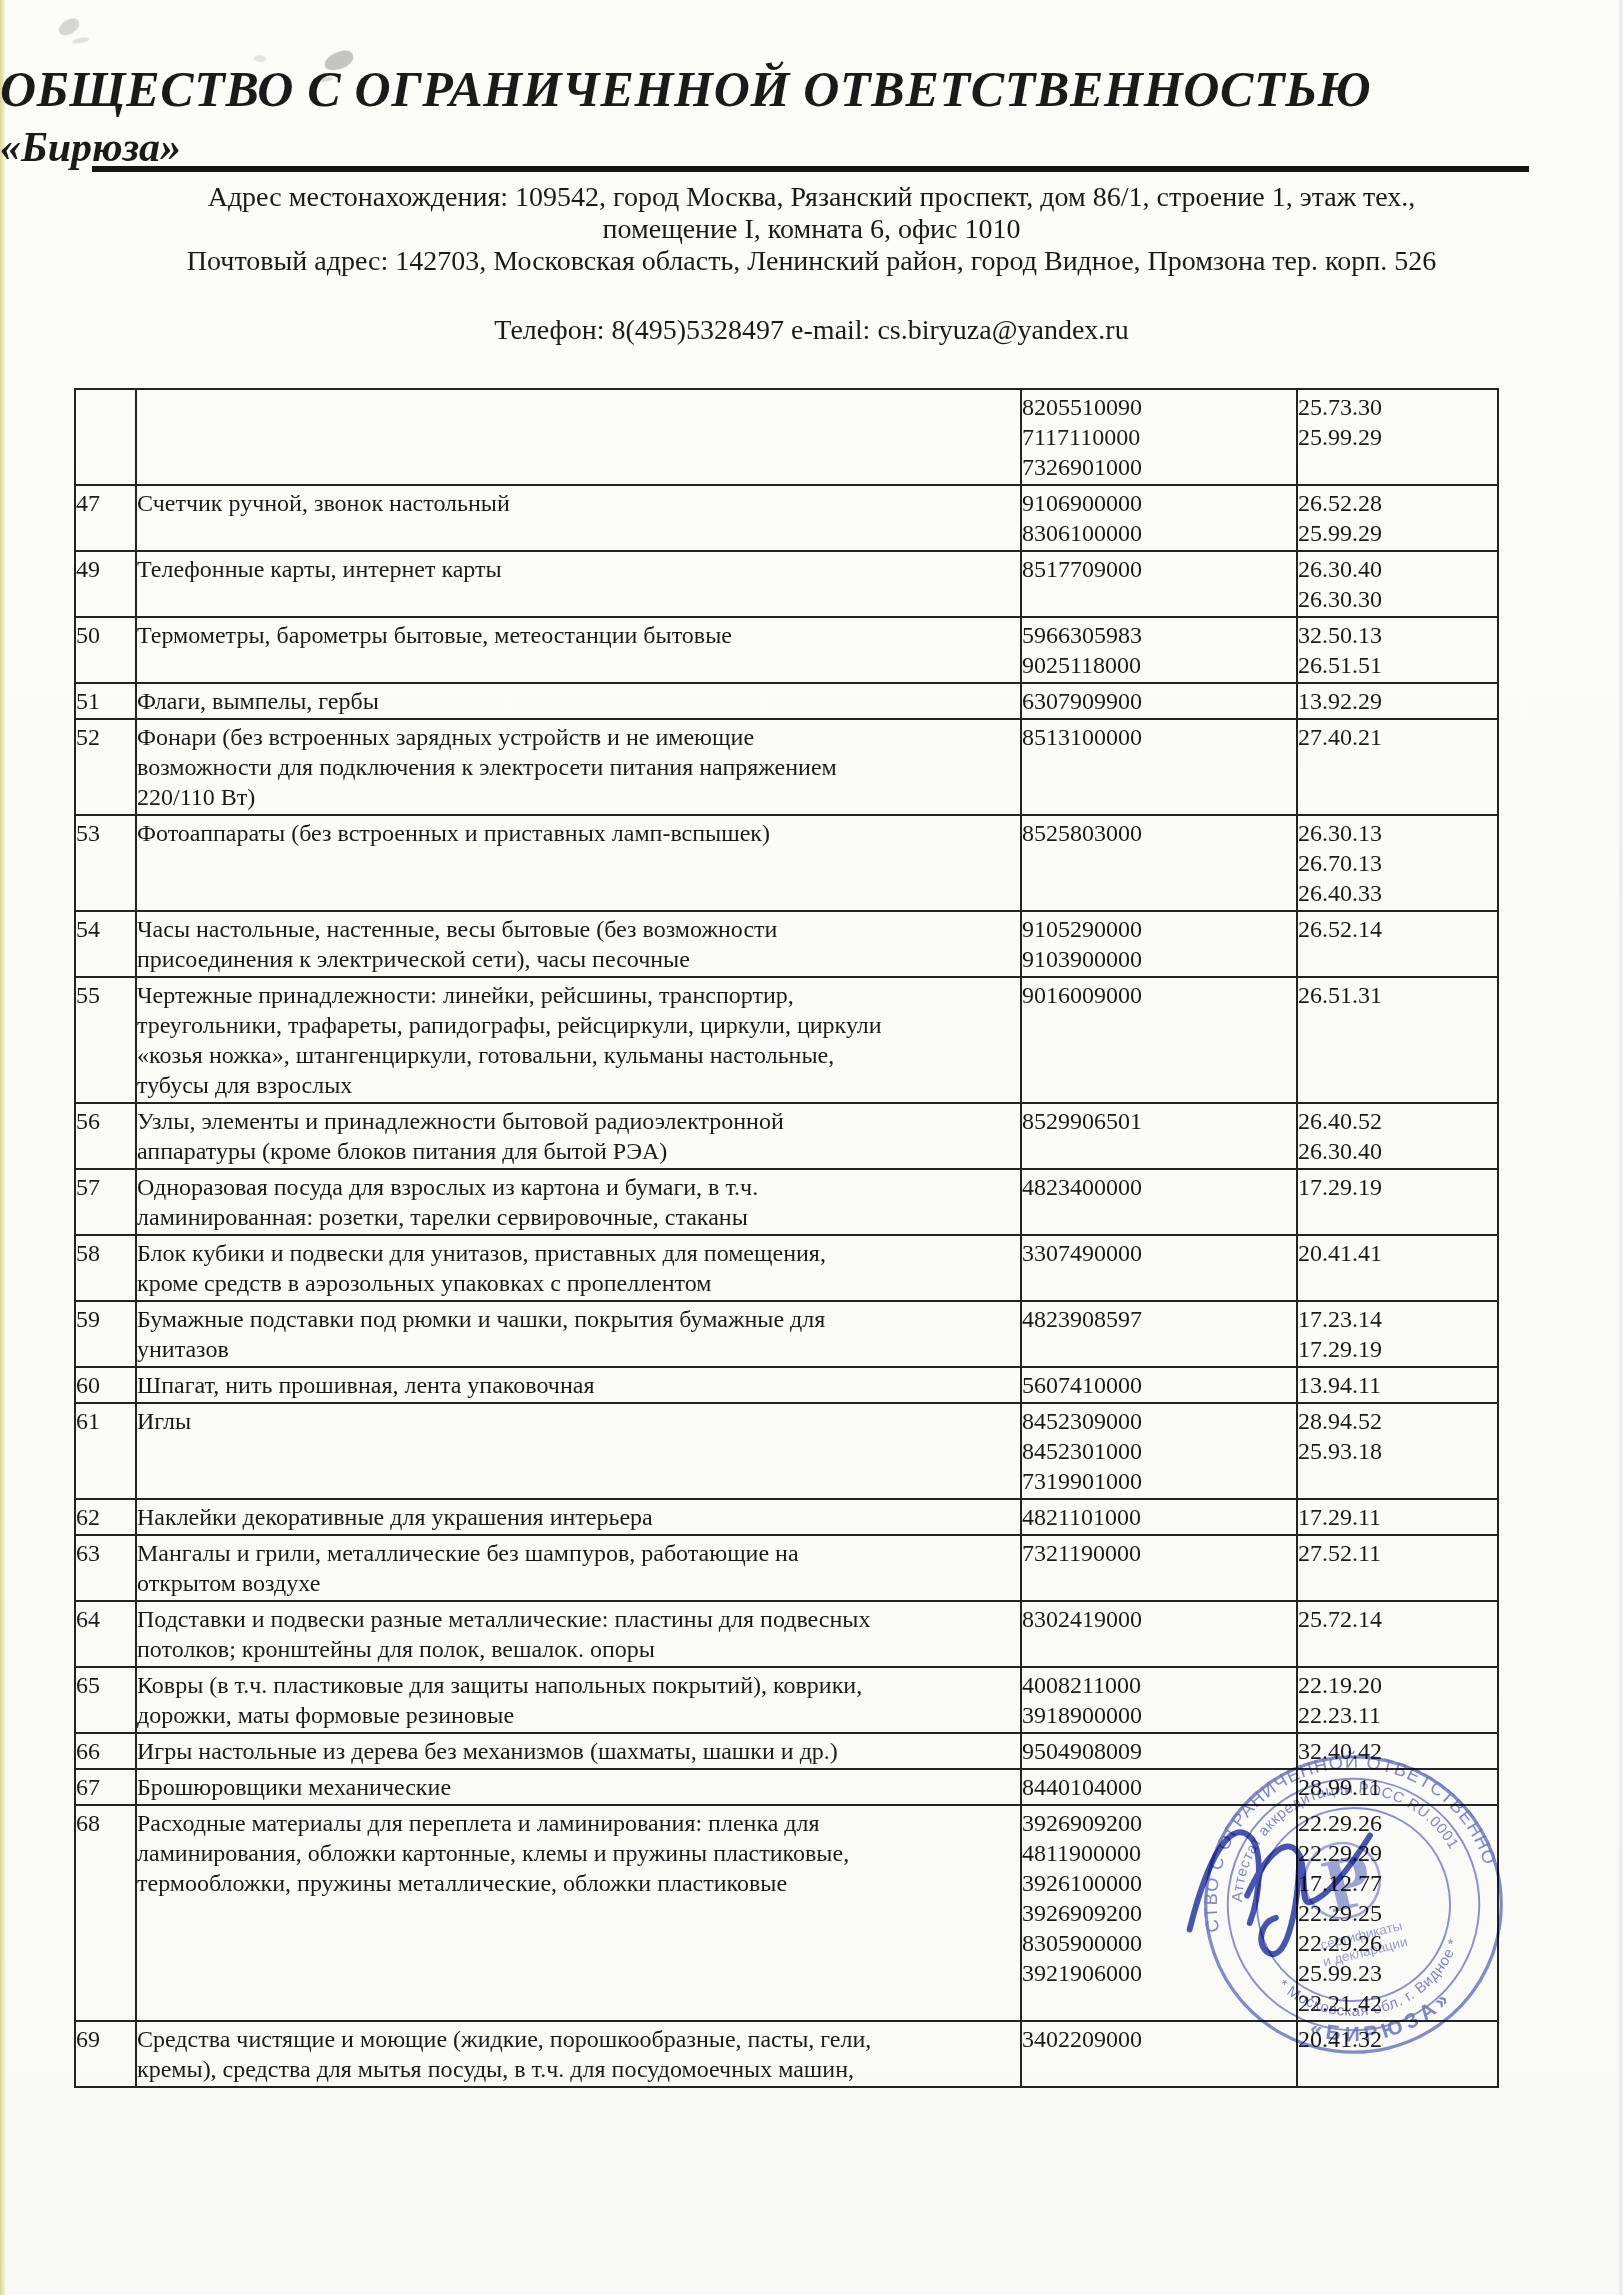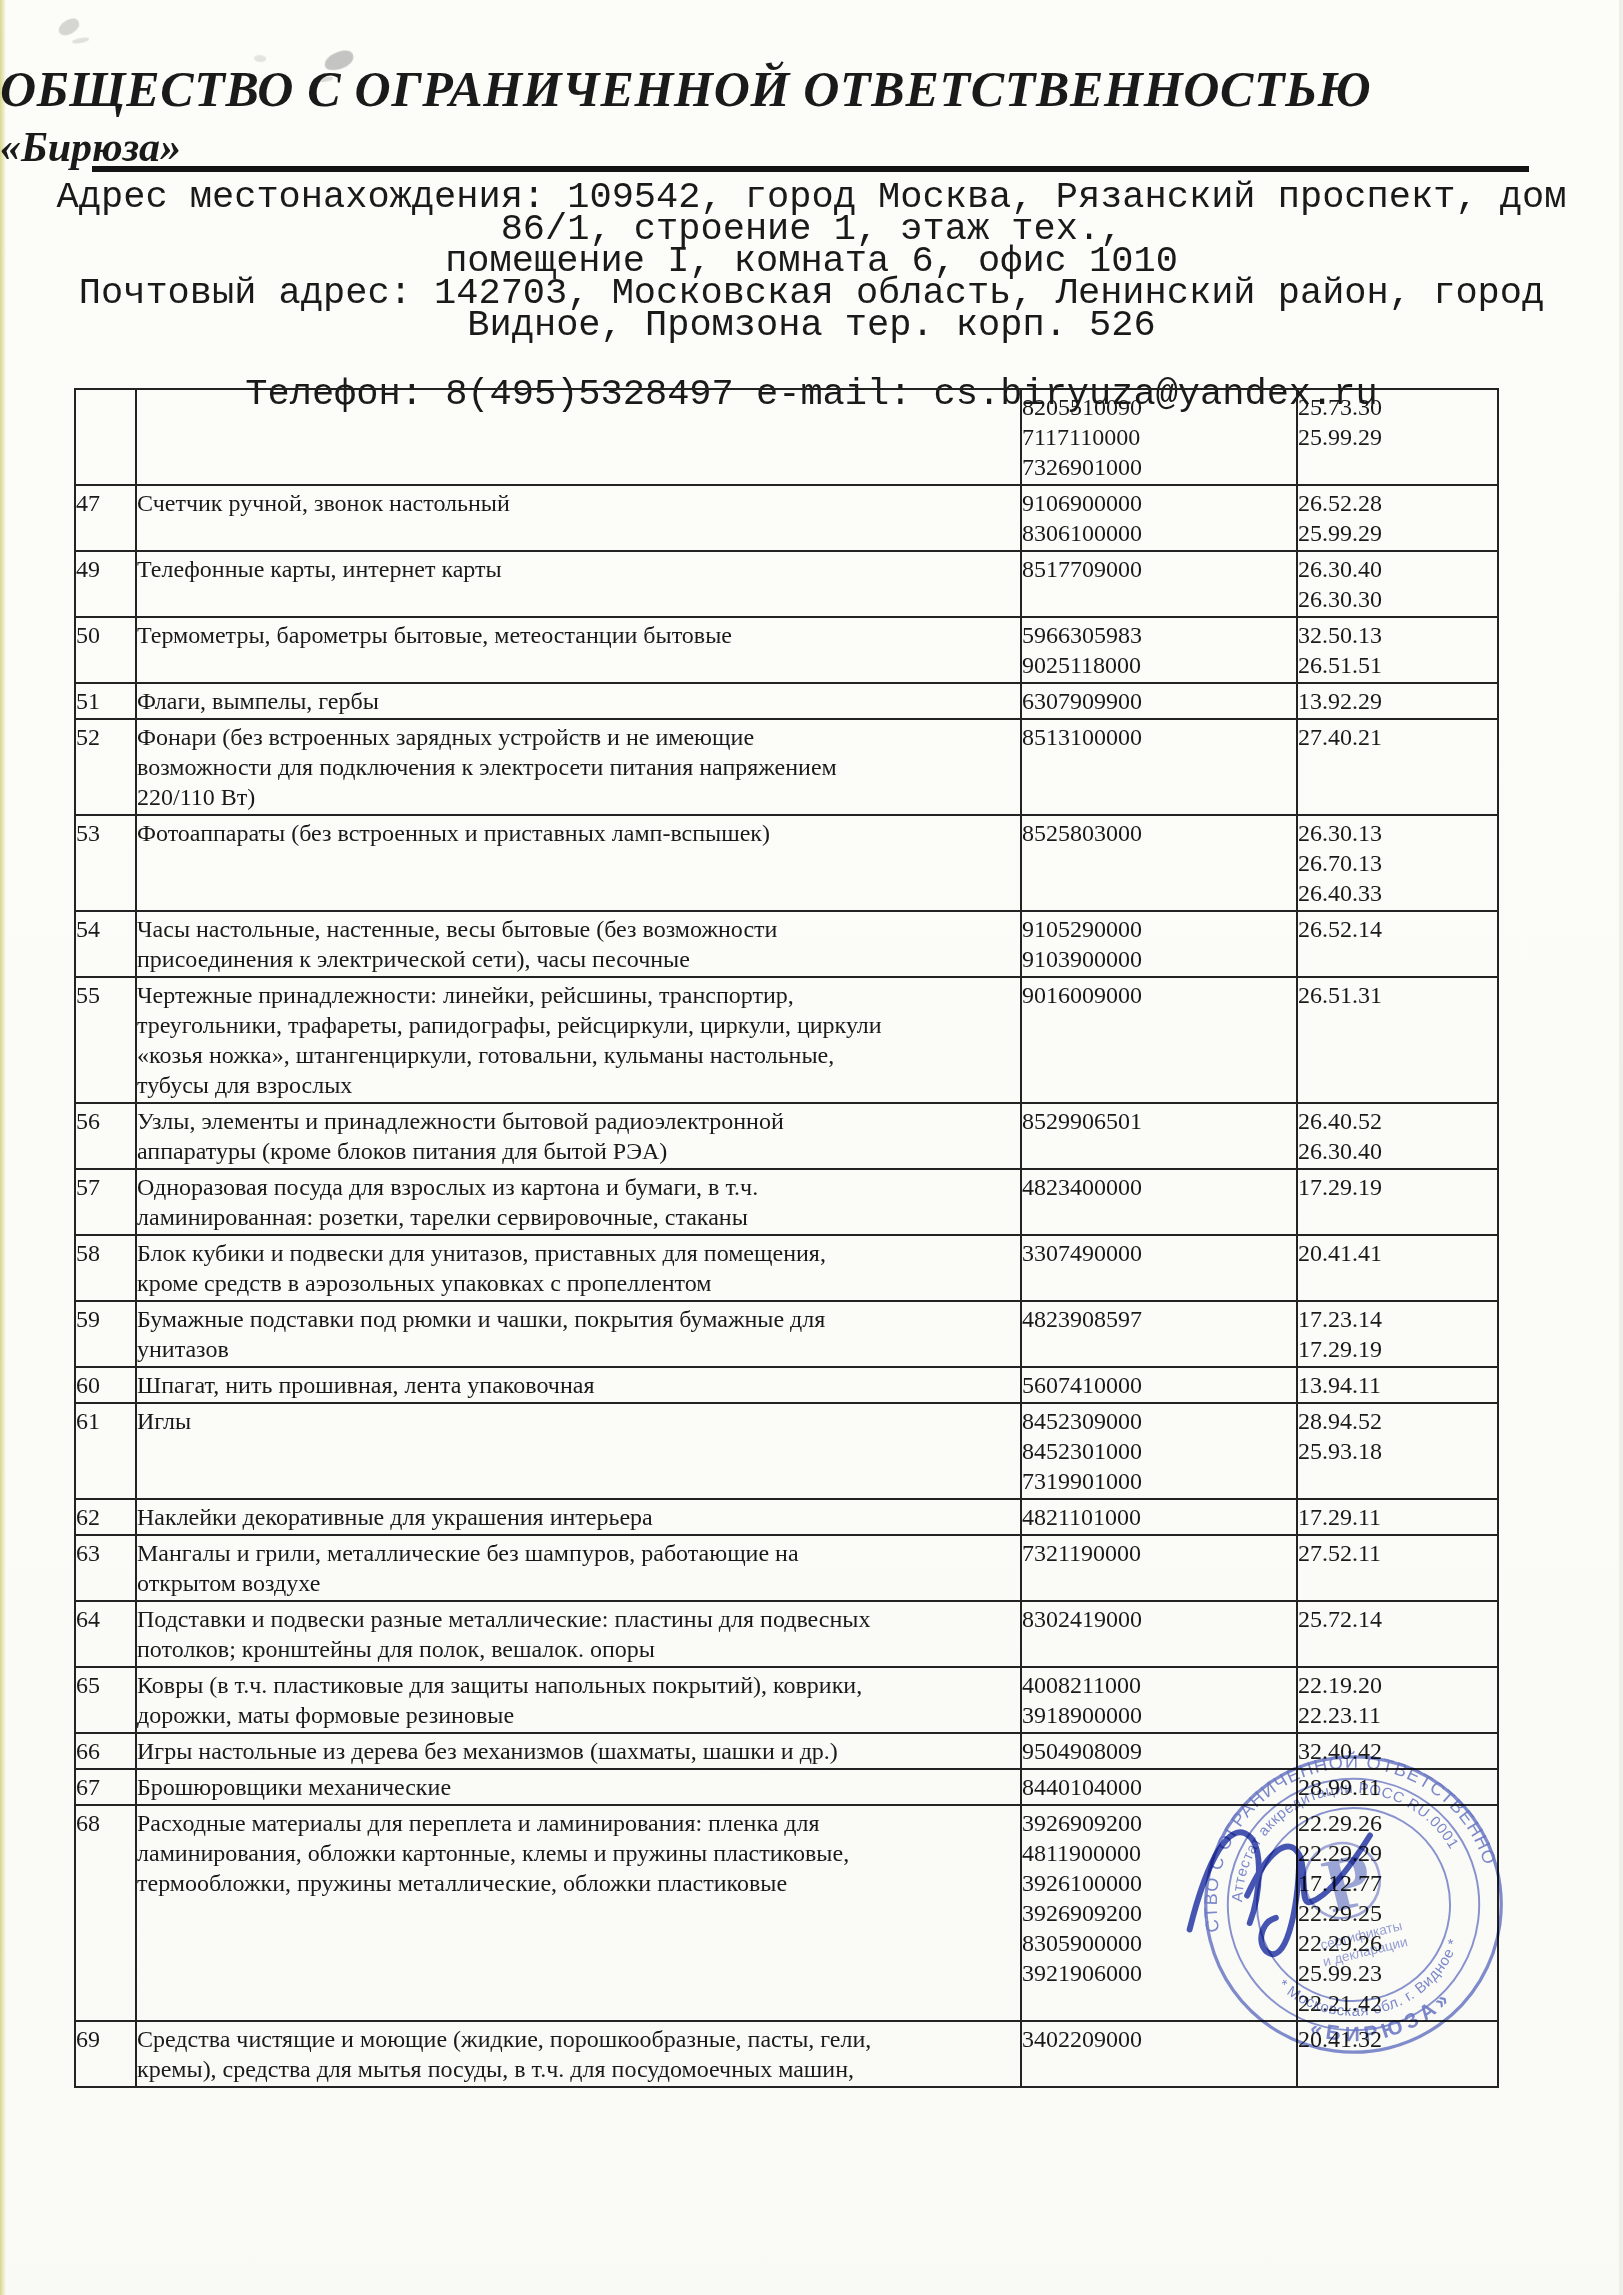--- a/index.html
+++ b/index.html
@@ -19,21 +19,21 @@
   .smudge.s3{left:254px;top:55px;width:11.8px;height:6.5px;transform:rotate(12deg);opacity:.22}
   .smudge.s4{left:324px;top:52px;width:30px;height:17px;transform:rotate(-18deg);opacity:.5}
   .smudge.s5{left:313px;top:77px;width:19.6px;height:5.2px;transform:rotate(-5deg);opacity:.3}
   .company-type{position:absolute;left:0;top:60px;width:100%;
     font-size:50px;font-weight:bold;font-style:italic;letter-spacing:0.7px;}
   .company-name{position:absolute;left:0;top:123px;width:100%;
     font-size:42px;font-weight:bold;font-style:italic;}
   .rule{position:absolute;left:92px;top:166px;width:1437px;height:5.9px;background:#141414;}
 
   .addr{position:absolute;left:0;top:181px;width:1623px;text-align:center;
-    font-size:37px;line-height:32px;font-family:Liberation Mono, monospace;}
+    font-size:28px;line-height:32px;}
   .addr .block2{margin-top:37px;}
 
   table.doc{position:absolute;left:74px;top:388px;width:1423px;
     border-collapse:collapse;table-layout:fixed;}
   table.doc td{
     border-left:2px solid #232323;border-right:2px solid #232323;
     border-top:2.6px solid #232323;border-bottom:2.6px solid #232323;
     vertical-align:top;padding:2px 0;
     font-size:24px;line-height:30px;
   }

